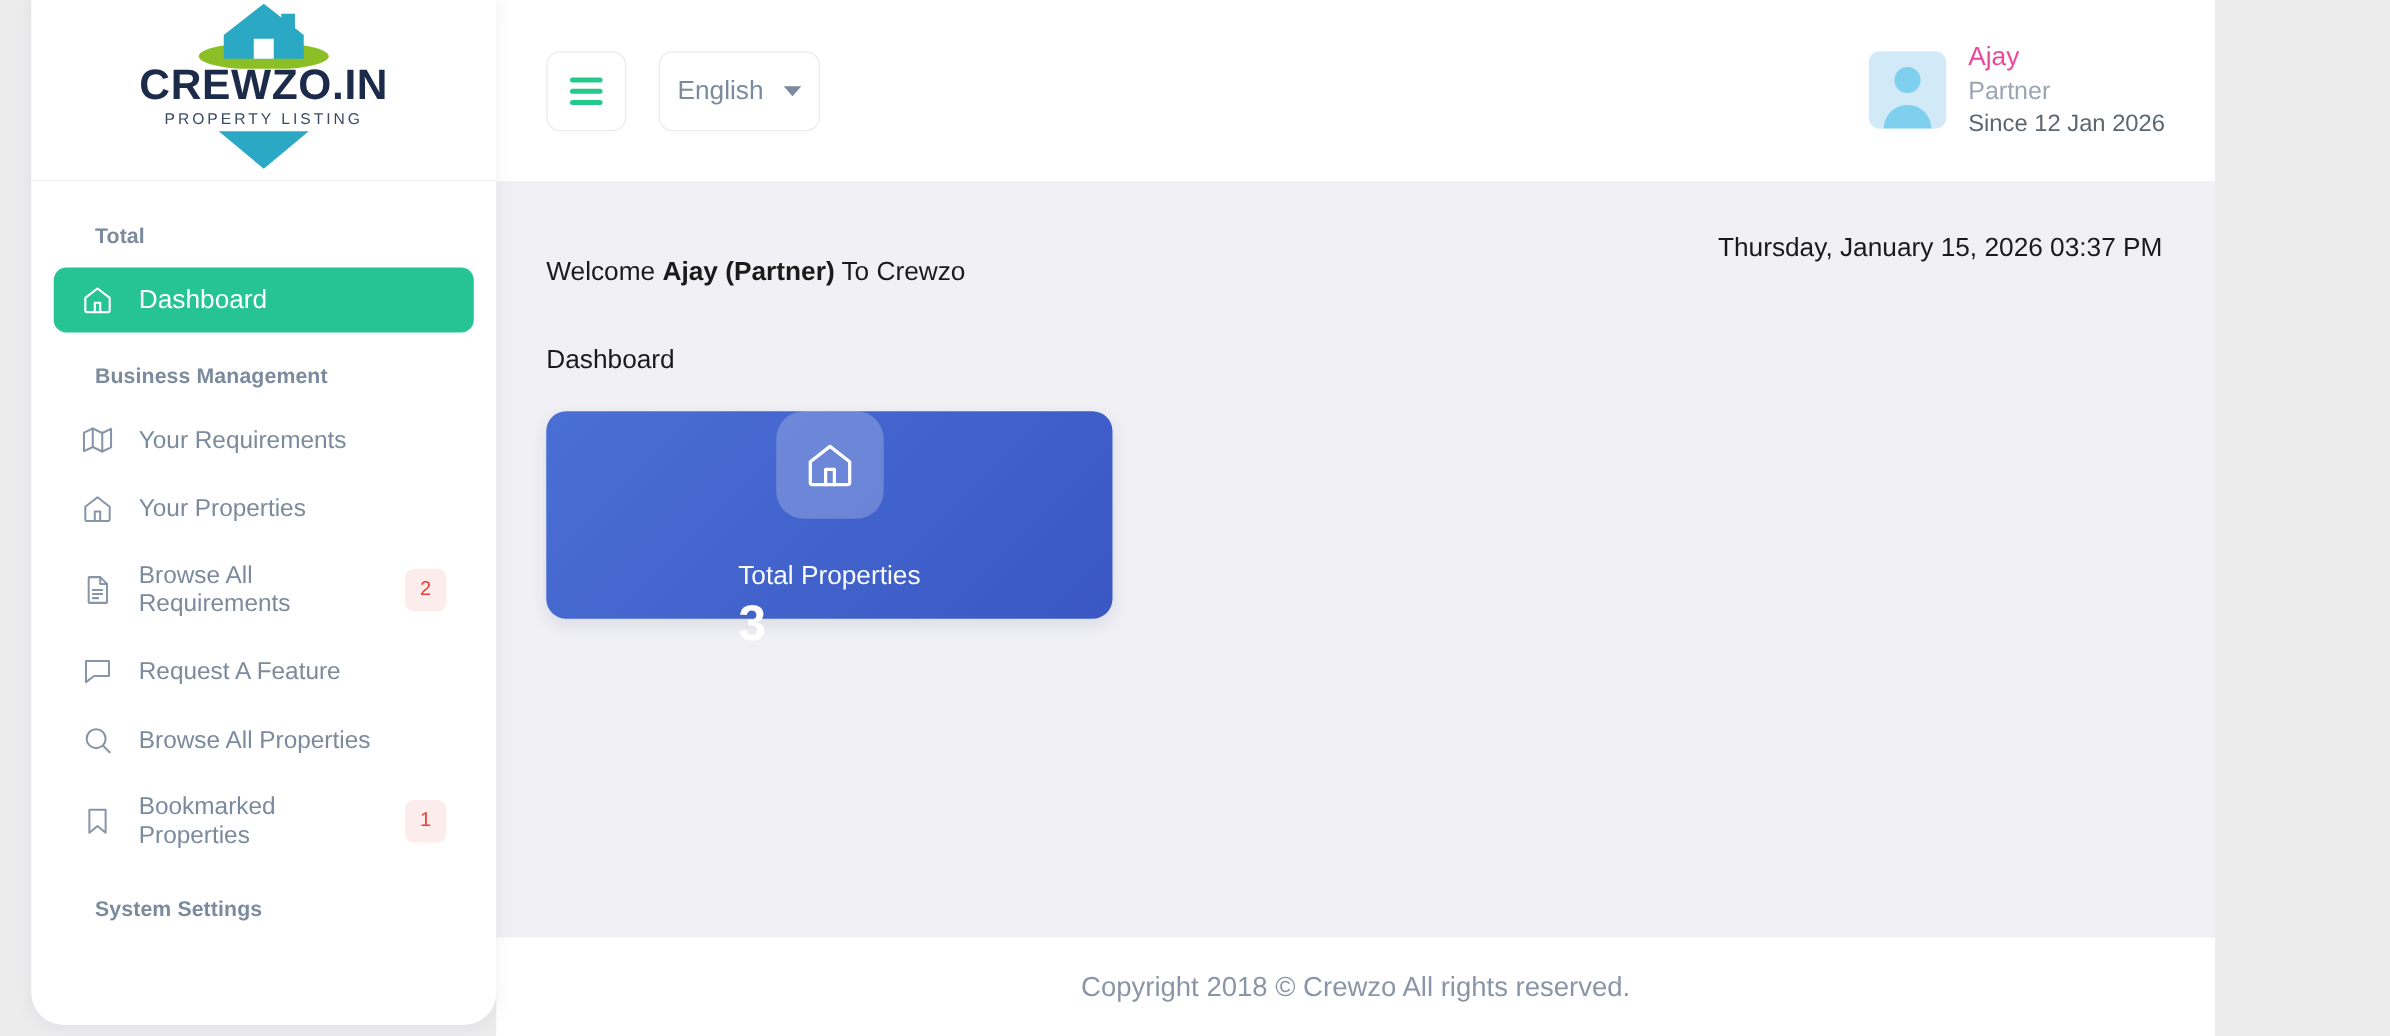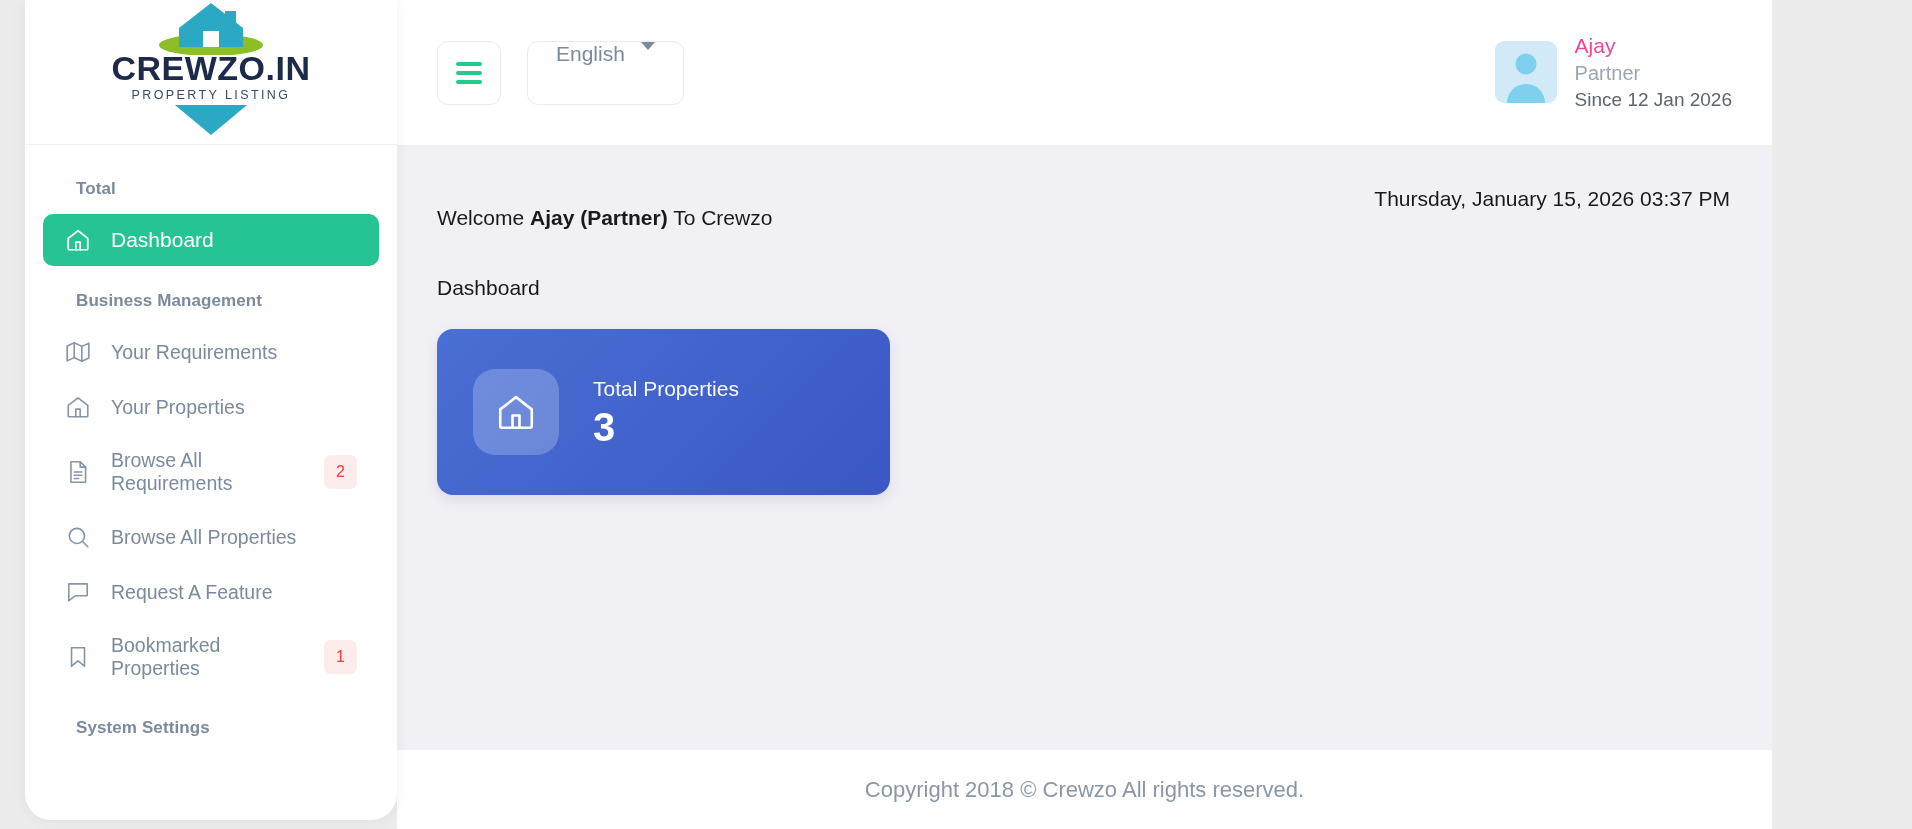--- a/index.html
+++ b/index.html
@@ -100,22 +100,22 @@
   .hamburger-btn span {
     display:block; width: 26px; height: 4px;
     background: #24c98b; border-radius: 2px;
   }
   .lang-select {
     margin-left: 26px;
     height: 64px;
     border: 1px solid #e9ecef;
     border-radius: 11px;
     background: #fff;
-    display: flex; gap: 16px;
-    padding: 0 28px;
+    display: flex; align-items: center; gap: 16px;
+    padding: 0 14px;
     cursor: pointer;
   }
   .lang-select .lang-text { font-size: 21px; color: #7b8a9d; }
   .caret {
     width: 0; height: 0;
     border-left: 7px solid transparent;
     border-right: 7px solid transparent;
     border-top: 8px solid #7b8a9d;
   }
   .user-block {
@@ -153,20 +153,21 @@
     padding: 26px 40px 0 40px;
   }
   .card {
     width: 453px; height: 166px;
     border-radius: 16px;
     display: flex; align-items: center;
     padding: 0 36px;
     gap: 34px;
     box-shadow: 0 5px 14px rgba(40,50,90,.10);
     cursor: pointer;
+    flex-direction: column;
   }
   .card.blue  { background: linear-gradient(135deg,#4a6fd4 0%,#3a57c4 100%); }
   .card.amber { background: linear-gradient(135deg,#efbb32 0%,#e2a413 100%); }
   .card-ico {
     width: 86px; height: 86px; border-radius: 22px;
     background: rgba(255,255,255,.22);
     display:flex; align-items:center; justify-content:center;
     flex: 0 0 86px;
   }
   .card-txt { color: #fff; }
@@ -253,35 +254,35 @@
               <path d="M8.5 15 h7"></path>
               <path d="M8.5 18 h4"></path>
           </svg>
         </span>
         <span class="lbl">Browse All Requirements</span>
         <span class="badge">2</span>
       </div>
 
       <div class="nav-item">
         <span class="ico">
+          <svg width="26" height="26" viewBox="0 0 24 24" fill="none" stroke="#8795a8" stroke-width="1.5" stroke-linecap="round" stroke-linejoin="round">
+            <path d="M3.5 4.5 h17 v11 h-11 l-6 4.5 Z"></path>
+          </svg>
+        </span>
+        <span class="lbl">Request A Feature</span>
+      </div>
+
+      <div class="nav-item">
+        <span class="ico">
           <svg width="26" height="26" viewBox="0 0 24 24" fill="none" stroke="#8795a8" stroke-width="1.5" stroke-linecap="round">
             <circle cx="11" cy="11" r="7"></circle>
               <path d="M16.2 16.2 L21 21"></path>
           </svg>
         </span>
         <span class="lbl">Browse All Properties</span>
-      </div>
-
-      <div class="nav-item">
-        <span class="ico">
-          <svg width="26" height="26" viewBox="0 0 24 24" fill="none" stroke="#8795a8" stroke-width="1.5" stroke-linecap="round" stroke-linejoin="round">
-            <path d="M3.5 4.5 h17 v11 h-11 l-6 4.5 Z"></path>
-          </svg>
-        </span>
-        <span class="lbl">Request A Feature</span>
       </div>
 
       <div class="nav-item">
         <span class="ico">
           <svg width="26" height="26" viewBox="0 0 24 24" fill="none" stroke="#8795a8" stroke-width="1.5" stroke-linecap="round" stroke-linejoin="round">
             <path d="M6 3.5 h12 v17 l-6-5 l-6 5 Z"></path>
           </svg>
         </span>
         <span class="lbl">Bookmarked Properties</span>
         <span class="badge">1</span>

